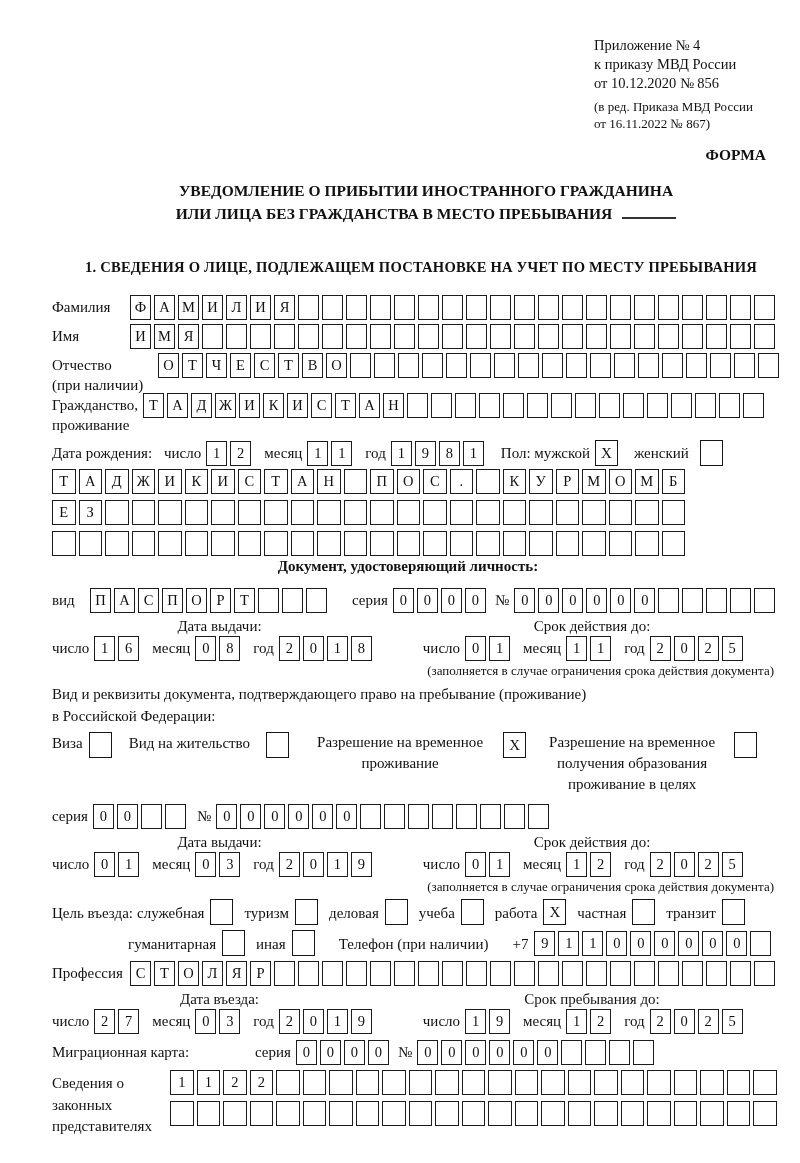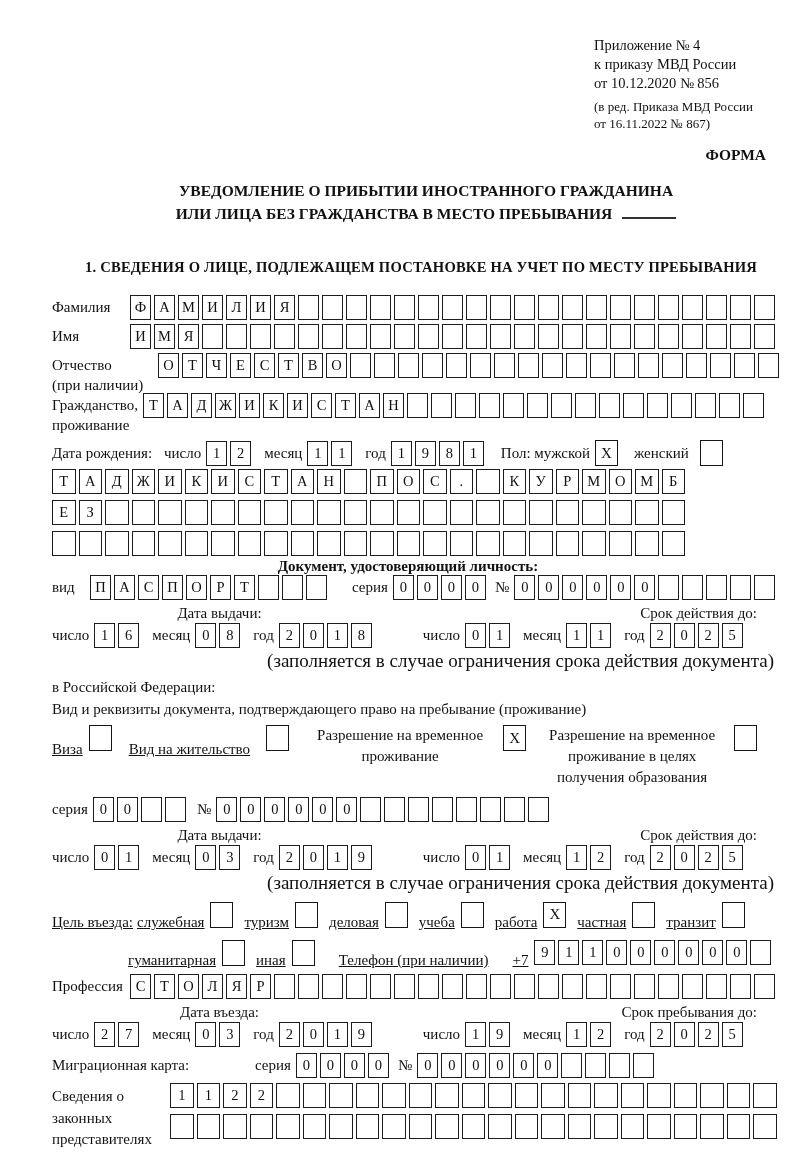--- a/index.html
+++ b/index.html
@@ -37,26 +37,26 @@
   .flabel { flex: none; font-size: 15px; line-height: 19.5px; padding-top: 3px; }
   .rowstack { display: flex; flex-direction: column; gap: 6px; }
 
   .center-bold { text-align: center; font-weight: bold; font-size: 15px; padding-right: 36px; }
 
   .drow { display: flex; align-items: center; }
   .dlbl { margin-right: 5px; }
   .ml10 { margin-left: 10px; }
   .dates-headers { display: flex; margin-top: 5px; }
   .dh1 { width: 335px; text-align: center; }
-  .dh2 { width: 330px; text-align: right; margin-left: 40px; }
-  .note-right { text-align: right; padding-right: 26px; font-size: 19px; margin-top: 2px; }
+  .dh2 { width: 330px; text-align: center; margin-left: 40px; }
+  .note-right { text-align: right; padding-right: 26px; font-size: 13px; margin-top: 2px; }
 
   .opt-row { display: flex; align-items: flex-start; margin-top: 5px; }
   .opt-label-multi { text-align: center; line-height: 21px; }
-  .plbl { margin: 16px 6px 0 0; text-decoration: underline; }
+  .plbl { margin: 3px 6px 0 0; }
   .pbox { margin-right: 11px; }
 </style>
 </head>
 <body>
 
 <div class="page">
 
   <div class="hdr">
     <div>Приложение № 4</div>
     <div>к приказу МВД России</div>
@@ -315,21 +315,21 @@
           <span class="cell"></span>
           <span class="cell"></span>
           <span class="cell"></span>
           <span class="cell"></span>
         </span>
     </div>
   </div>
 
   <div class="center-bold" style="margin-top:2px">Документ, удостоверяющий личность:</div>
 
-  <div class="frow drow" style="margin-top:0">
+  <div class="frow drow" style="margin-top:13px">
     <span style="width:38px">вид</span>
     <span class="cells">
         <span class="cell">П</span>
         <span class="cell">А</span>
         <span class="cell">С</span>
         <span class="cell">П</span>
         <span class="cell">О</span>
         <span class="cell">Р</span>
         <span class="cell">Т</span>
         <span class="cell"></span>
@@ -397,38 +397,38 @@
         <span class="cell">2</span>
         <span class="cell">0</span>
         <span class="cell">2</span>
         <span class="cell">5</span>
       </span>
   </div>
 
   <div class="note-right">(заполняется в случае ограничения срока действия документа)</div>
 
   <div style="margin-top:4px; line-height:22px">
+    <div>Вид и реквизиты документа, подтверждающего право на пребывание (проживание)</div>
     <div>в Российской Федерации:</div>
-    <div>Вид и реквизиты документа, подтверждающего право на пребывание (проживание)</div>
   </div>
 
   <div class="opt-row">
     <span class="plbl">Виза</span>
     <span class="checkbox"></span>
     <span class="plbl" style="margin-left:17px">Вид на жительство</span>
     <span class="checkbox" style="margin-left:10px"></span>
     <span class="opt-label-multi" style="margin-left:20px; width:182px">
       <div>Разрешение на временное</div>
       <div>проживание</div>
     </span>
     <span class="checkbox" style="margin-left:12px">X</span>
     <span class="opt-label-multi" style="margin-left:16px; width:180px">
       <div>Разрешение на временное</div>
+      <div>получения образования</div>
       <div>проживание в целях</div>
-      <div>получения образования</div>
     </span>
     <span class="checkbox" style="margin-left:12px"></span>
   </div>
 
   <div class="frow drow" style="margin-top:9px">
     <span class="dlbl">серия</span>
     <span class="cells">
         <span class="cell">0</span>
         <span class="cell">0</span>
         <span class="cell"></span>

